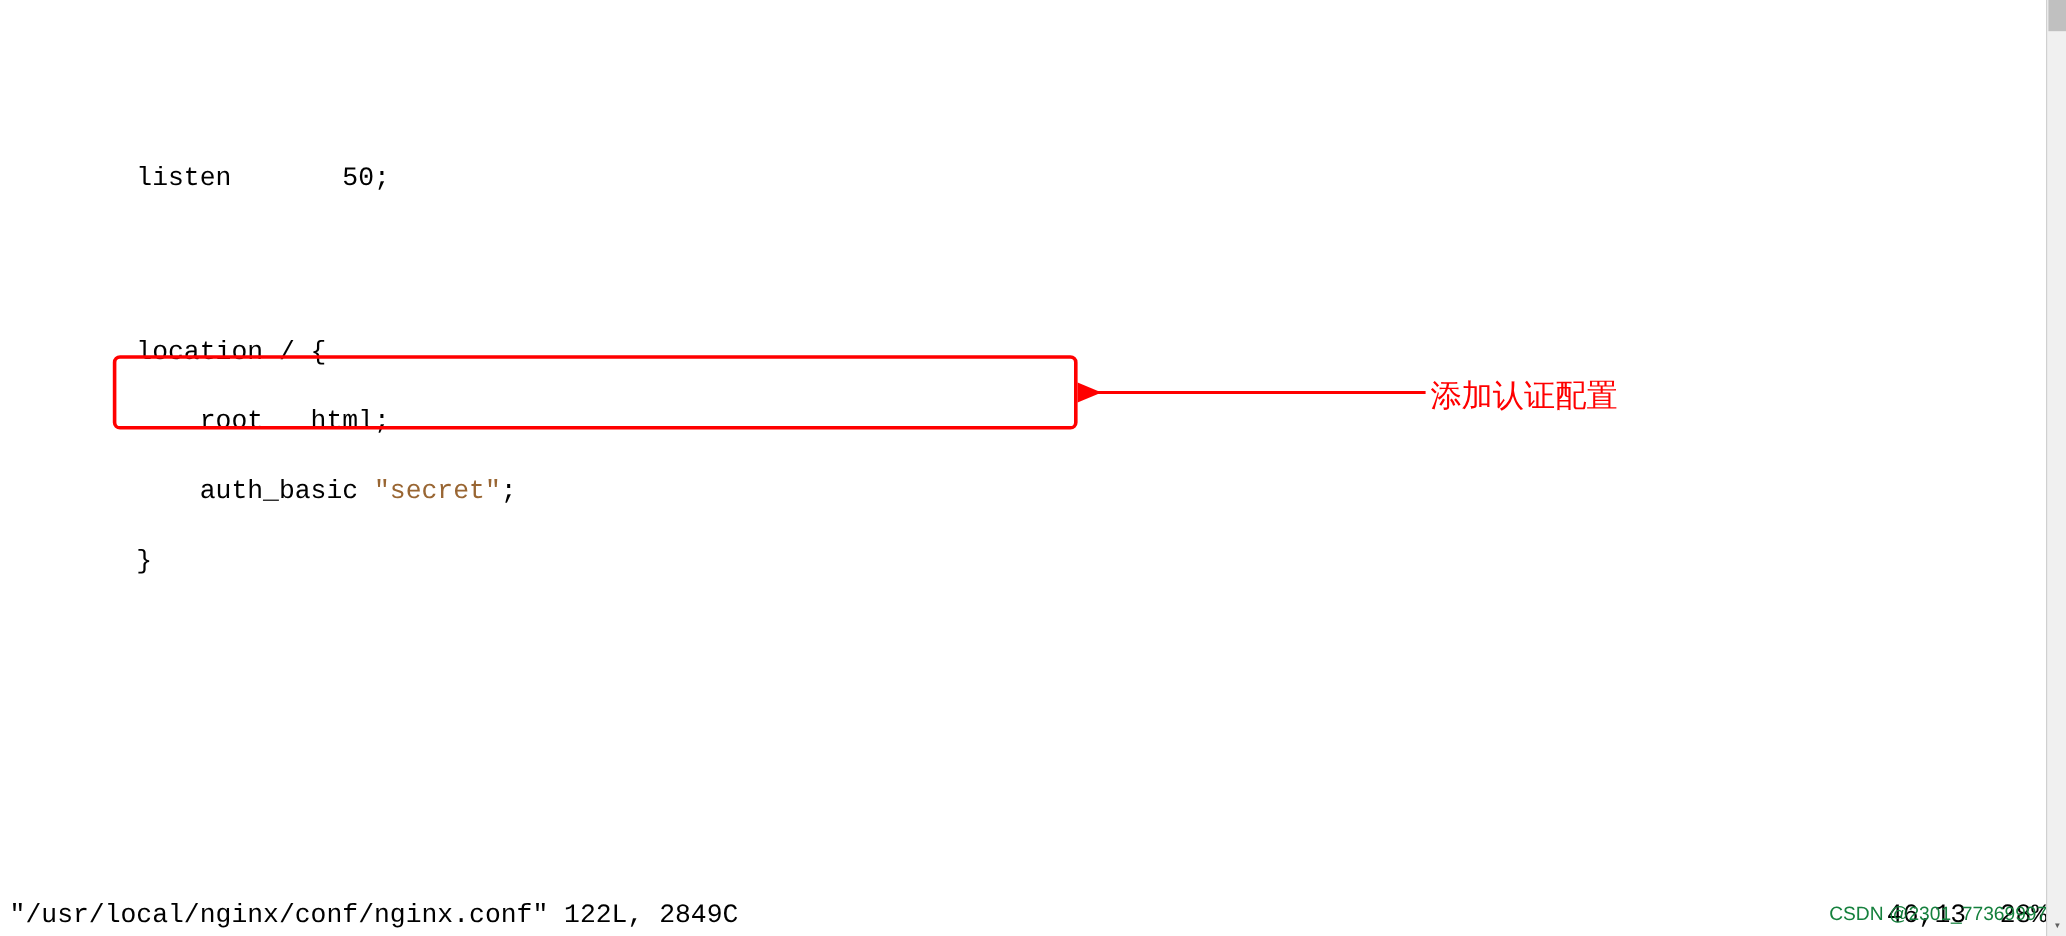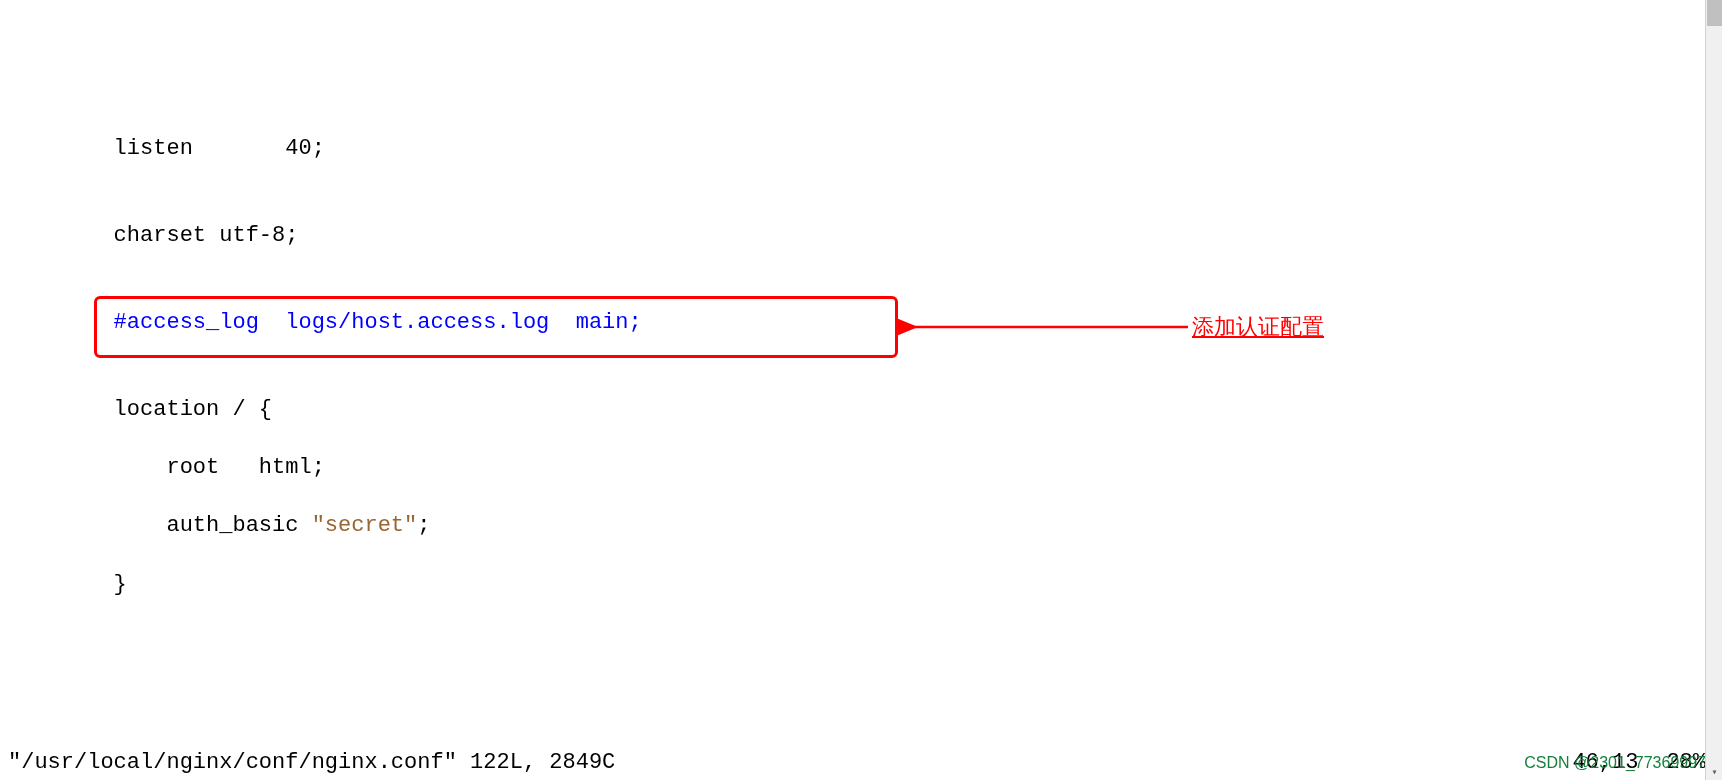--- a/index.html
+++ b/index.html
@@ -48,23 +48,22 @@
       left: 898px;
       top: 312px;
       pointer-events: none;
     }
     .annotation-text {
       position: absolute;
       left: 1192px;
       top: 312px;
       color: #ff0000;
       font-family: "Microsoft YaHei", sans-serif;
-      font-size: 22px;
+      font-size: 26px;
       white-space: nowrap;
-      text-decoration: underline;
     }
     .status-line {
       position: absolute;
       bottom: 5px;
       left: 8px;
       width: calc(100% - 16px);
       display: flex;
       font-family: "Consolas", "Courier New", monospace;
       font-size: 22px;
     }
@@ -129,25 +128,23 @@
     .line {
       display: block;
     }
   </style>
 </head>
 <body>
 
 
 
 <div class="editor">
-<span class="line">        listen       40;</span>
+<span class="line">        listen       50;</span>
 <span class="line"></span>
-<span class="line">        charset utf-8;</span>
 <span class="line"></span>
-<span class="line comment">        #access_log  logs/host.access.log  main;</span>
 <span class="line"></span>
 <span class="line">        location / {</span>
 <span class="line">            root   html;</span>
 <span class="line"><span>            auth_basic </span><span class="string">"secret"</span><span>;</span></span>
 <span class="line">        }</span>
 <span class="line"></span>
 
 
 
 

